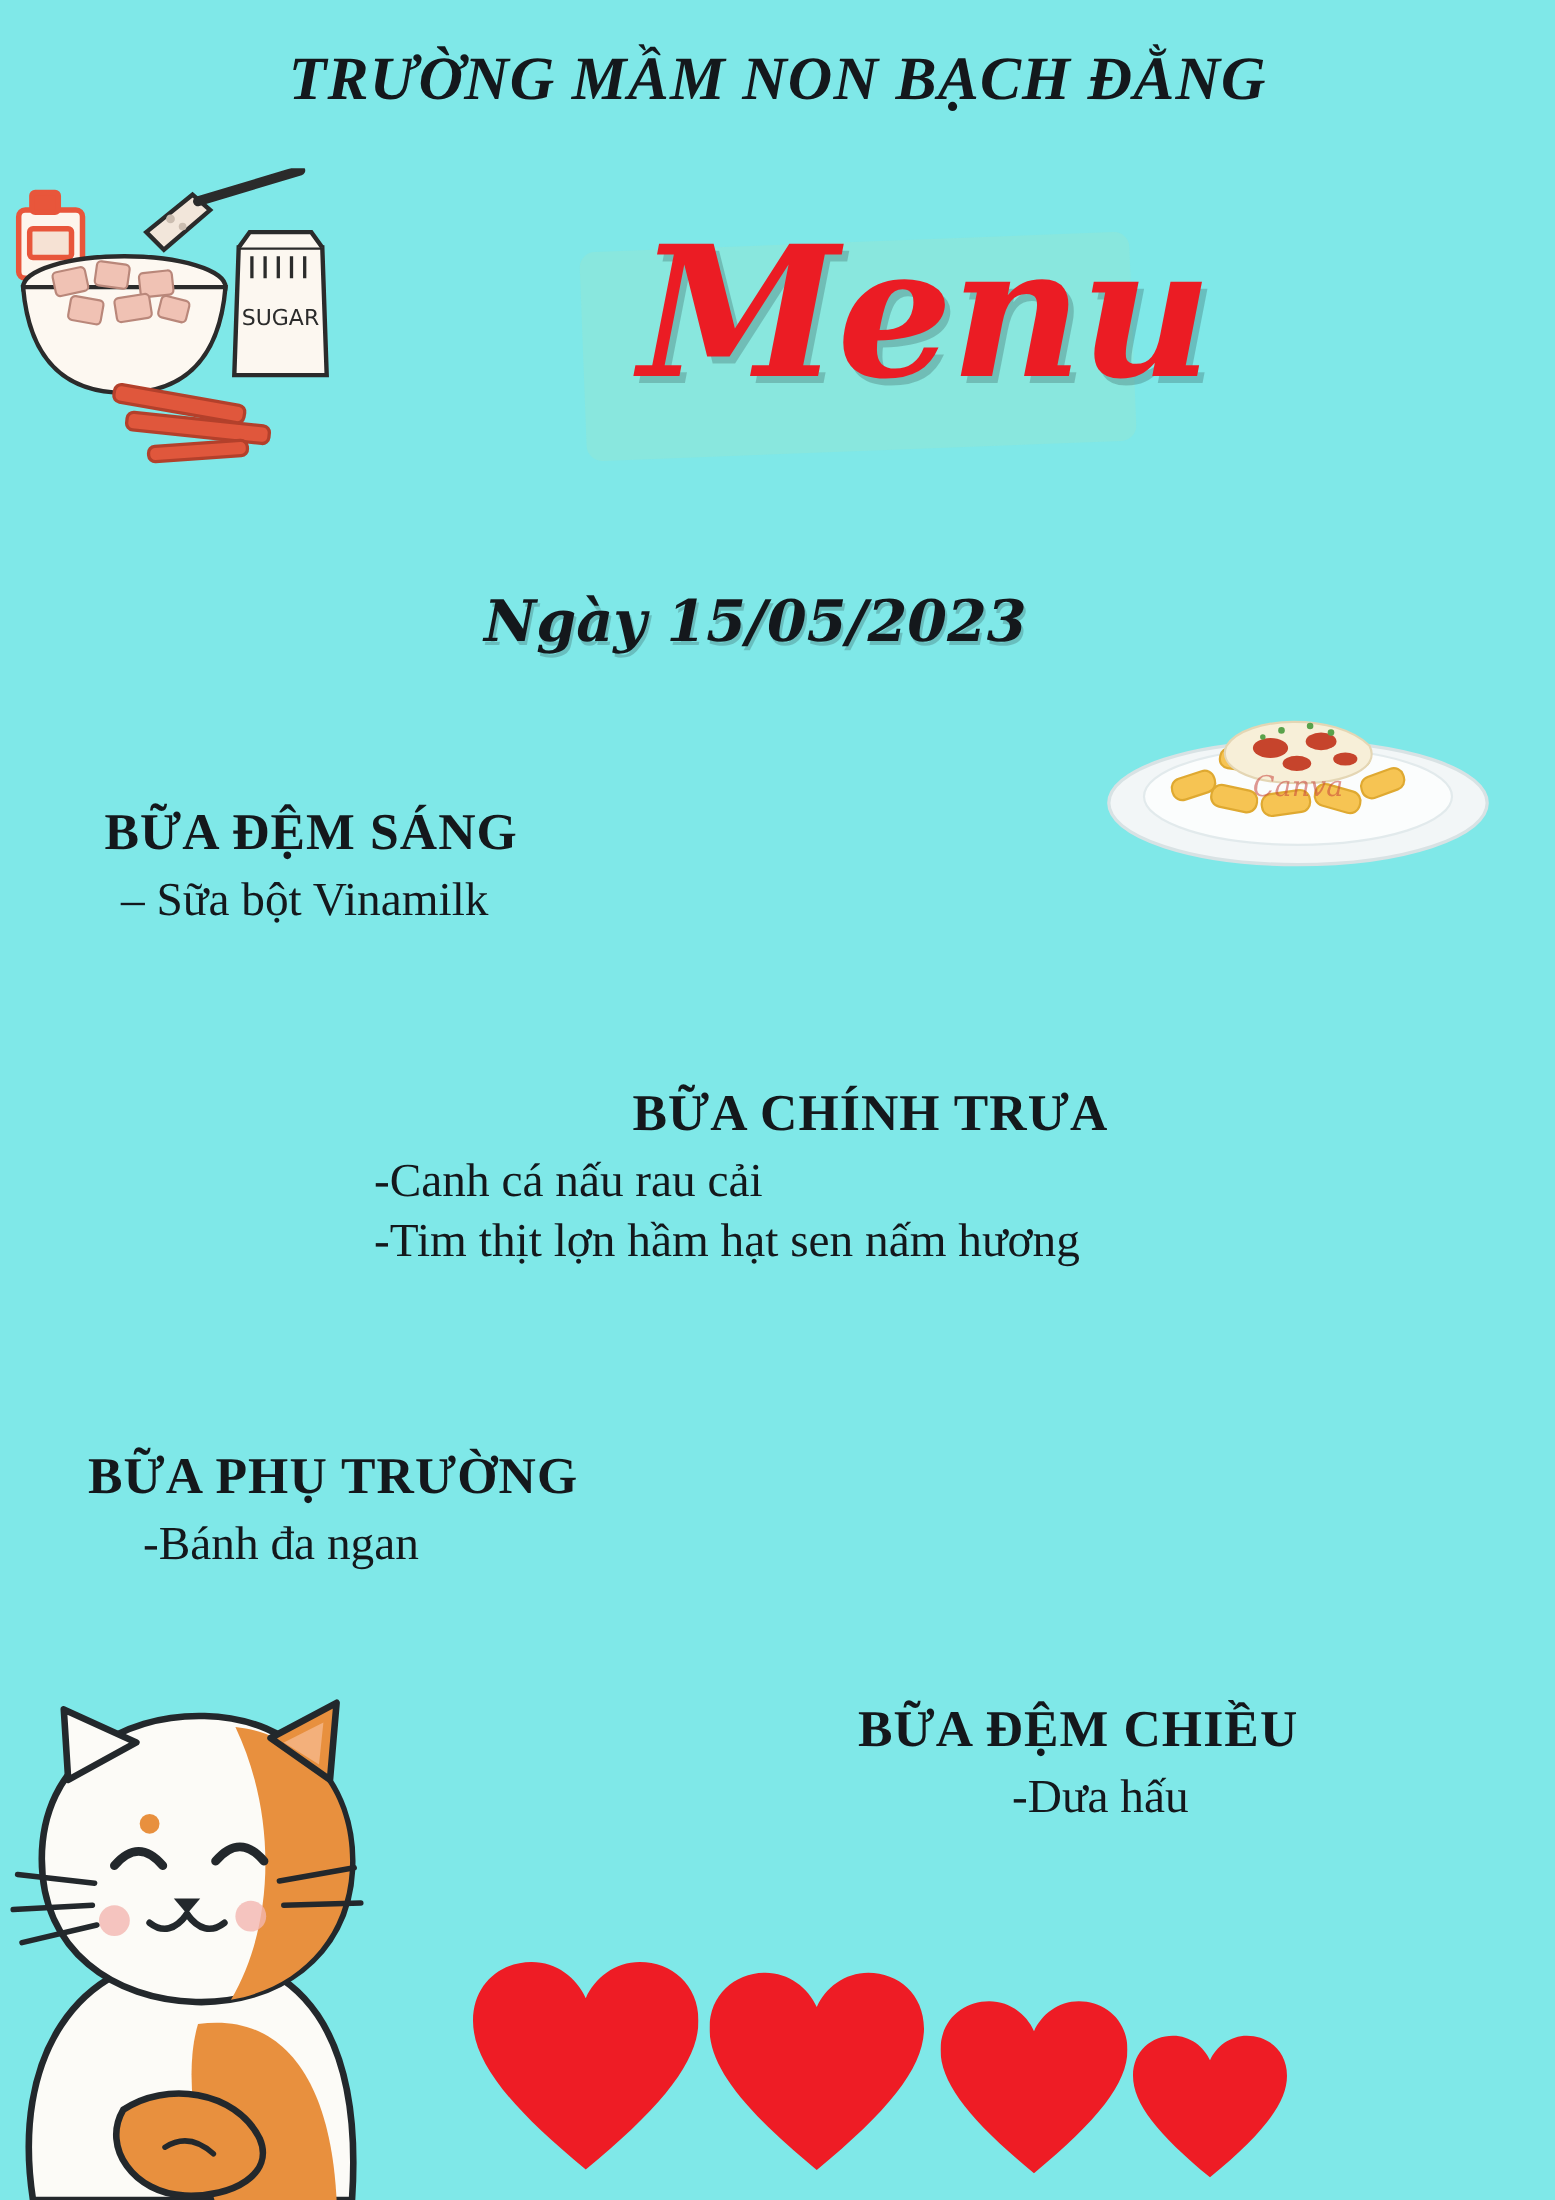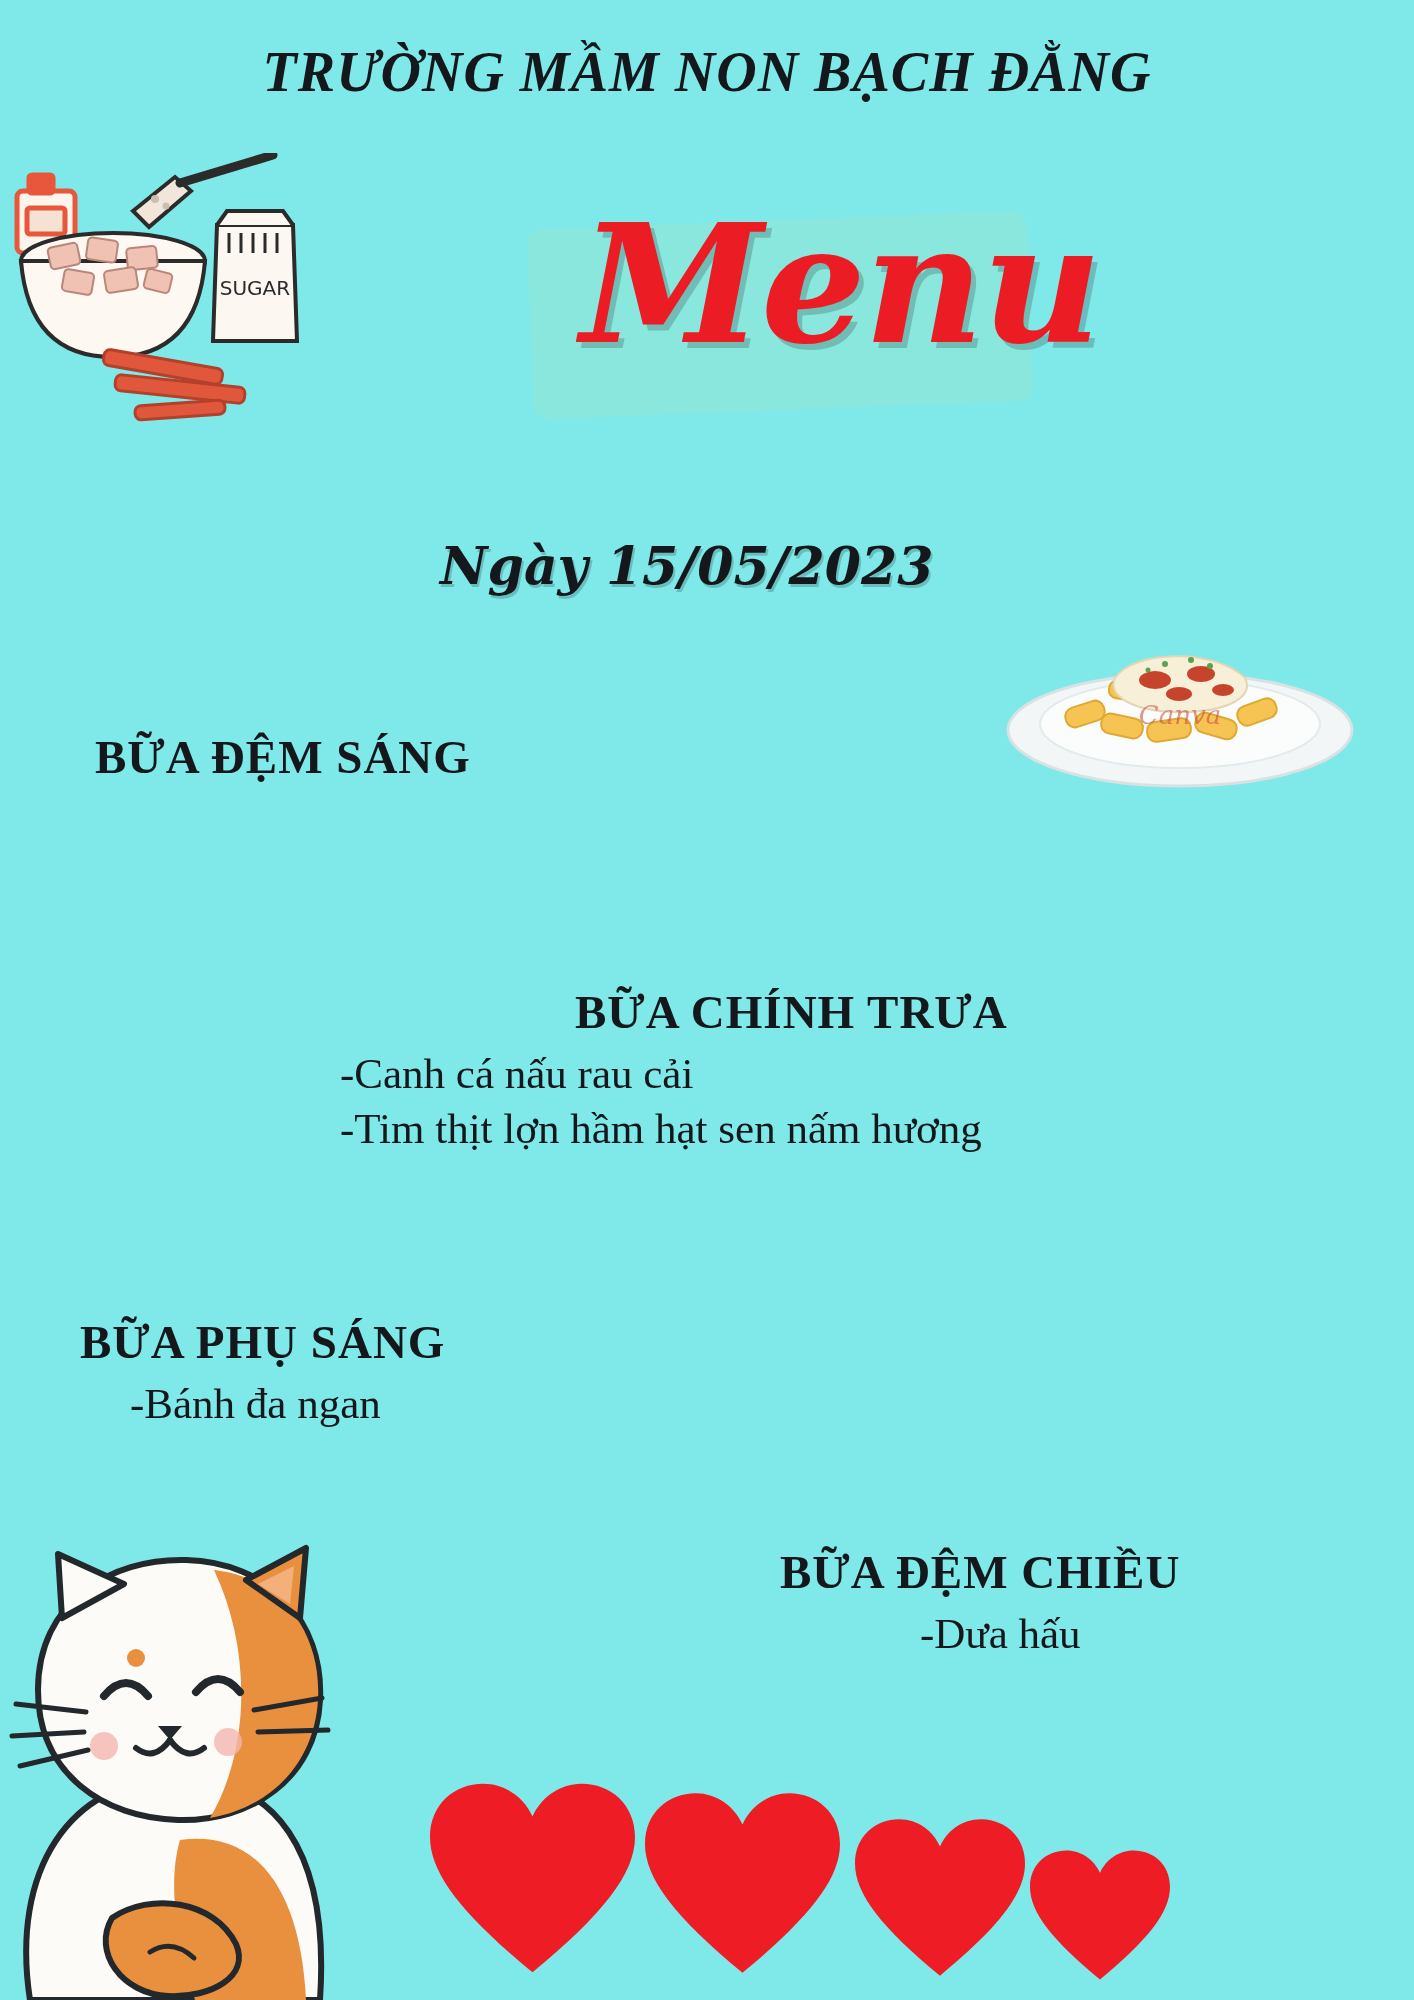--- a/index.html
+++ b/index.html
@@ -243,30 +243,31 @@
       <circle cx="186" cy="40" r="3"></circle>
       <circle cx="205" cy="46" r="3"></circle>
       <circle cx="143" cy="50" r="2.5"></circle>
     </g>
     <text x="175" y="104" font-family="DejaVu Serif, serif" font-style="italic" font-size="26" text-anchor="middle" fill="#C8443B" opacity="0.55">Canva</text>
   </svg>
 </div>
 
 <div class="meal" id="meal-breakfast">
   <div class="meal-title">BỮA ĐỆM SÁNG</div>
+  <div class="meal-item">– Sữa bột Vinamilk</div>
 </div>
 
 <div class="meal" id="meal-lunch">
   <div class="meal-title">BỮA CHÍNH TRƯA</div>
   <div class="meal-item">-Canh cá nấu rau cải</div>
   <div class="meal-item">-Tim thịt lợn hầm hạt sen nấm hương</div>
 </div>
 
 <div class="meal" id="meal-afternoon-snack">
-  <div class="meal-title">BỮA PHỤ SÁNG</div>
+  <div class="meal-title">BỮA PHỤ TRƯỜNG</div>
   <div class="meal-item">-Bánh đa ngan</div>
 </div>
 
 <div class="meal" id="meal-evening-snack">
   <div class="meal-title">BỮA ĐỆM CHIỀU</div>
   <div class="meal-item">-Dưa hấu</div>
 </div>
 
 <div class="cat-illustration">
   <svg viewBox="0 0 400 460" xmlns="http://www.w3.org/2000/svg">

